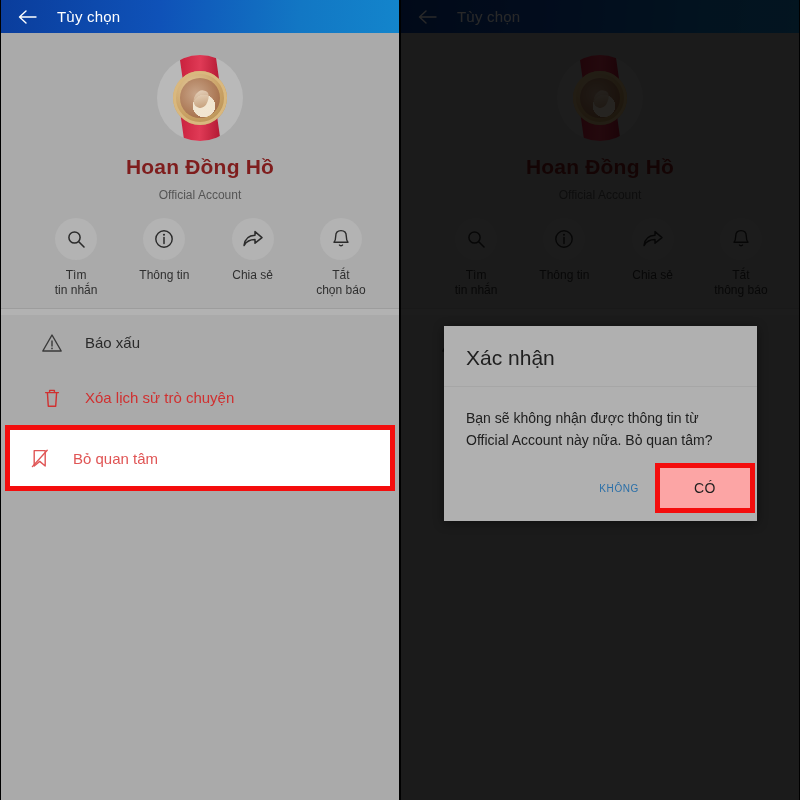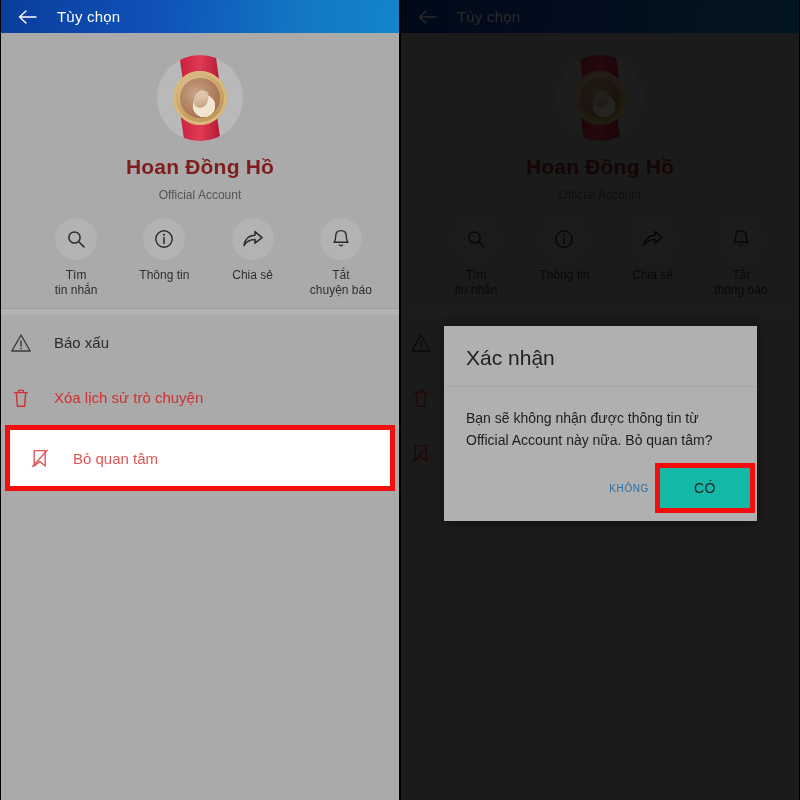--- a/index.html
+++ b/index.html
@@ -149,21 +149,21 @@
     background: #b2b2b2;
     border-top: 1px solid #9d9d9d;
   }
 
   
   .menu { background: #aaaaaa; }
   .menu-item {
     height: 55px;
     display: flex;
     align-items: center;
-    padding-left: 7px;
+    padding-left: 38px;
     cursor: pointer;
   }
   .menu-icon {
     width: 26px; height: 26px;
     display: flex; align-items: center; justify-content: center;
     flex: 0 0 auto;
   }
   .menu-label {
     margin-left: 20px;
     font-size: 15px;
@@ -227,23 +227,24 @@
   }
   .btn-no {
     font-size: 10px;
     font-weight: normal;
     color: #2a6fa8;
     letter-spacing: .6px;
     cursor: pointer;
     padding: 8px 6px;
   }
   .btn-yes-wrap {
+    margin-left: 10px;
     margin-right: 2px;
     border: 5px solid #f40d0d;
-    background: #14b8a6;
+    background: #fca5a5;
     width: 100px;
     height: 50px;
     display: flex; align-items: center; justify-content: center;
     cursor: pointer;
   }
   .btn-yes {
     font-size: 14px;
     color: #1f1f1f;
     letter-spacing: .6px;
   }
@@ -309,21 +310,21 @@
           <div class="action-label">Chia sẻ</div>
         </div>
         <div class="action">
           <div class="action-circle">
             <svg width="20" height="22" viewBox="0 0 20 22">
                 <path d="M10 2.6 C6.6 2.6 4.7 5 4.7 8.2 C4.7 12.4 3 14.3 3 14.3 L17 14.3 C17 14.3 15.3 12.4 15.3 8.2 C15.3 5 13.4 2.6 10 2.6 Z" fill="none" stroke="#2b2b2b" stroke-width="1.4" stroke-linejoin="round"></path>
                 <path d="M8.4 17 C8.8 18 11.2 18 11.6 17" fill="none" stroke="#2b2b2b" stroke-width="1.3" stroke-linecap="round"></path>
               </svg>
           </div>
           <div class="action-label">Tắt
-chuyện báo</div>
+chọn báo</div>
         </div>
       </div>
 
       <div class="divider-band"></div>
 
       <div class="menu">
 
         <div class="menu-item">
           <span class="menu-icon">
             <svg width="22" height="22" viewBox="0 0 22 22">

